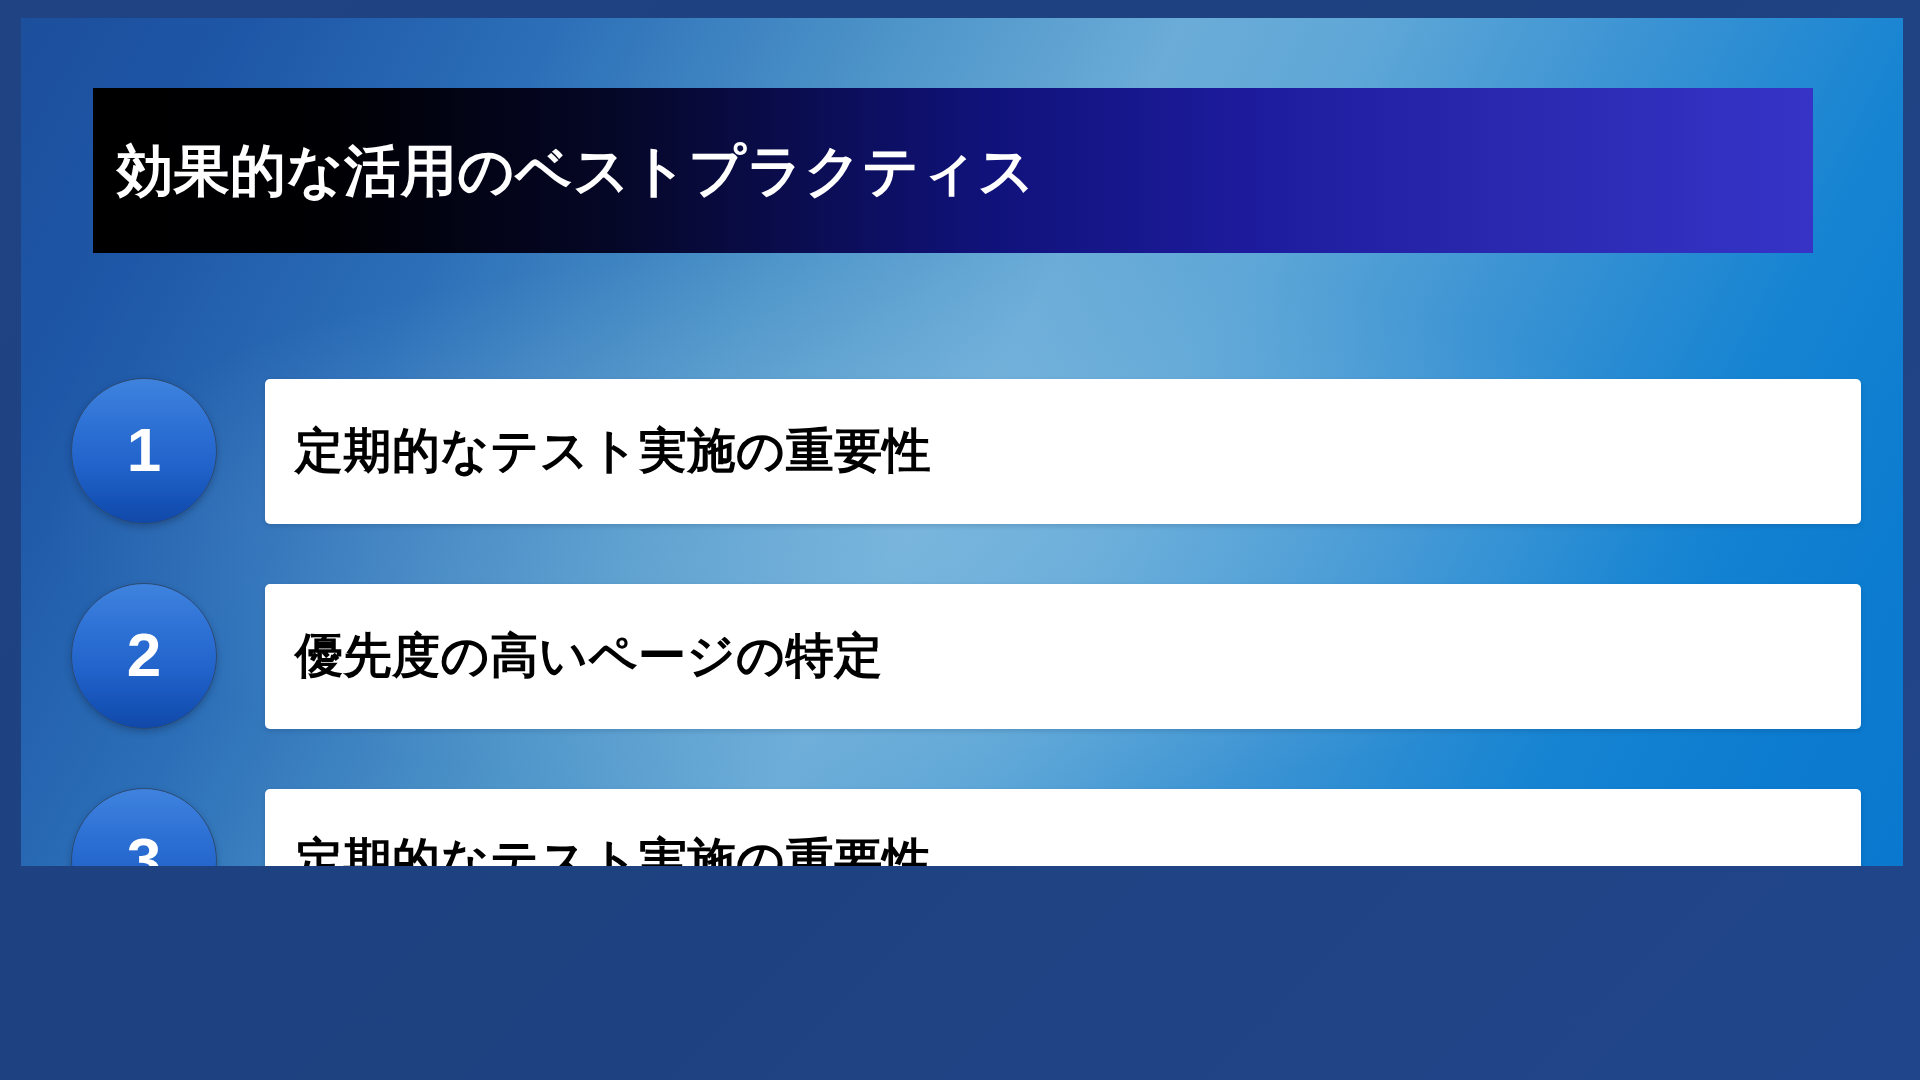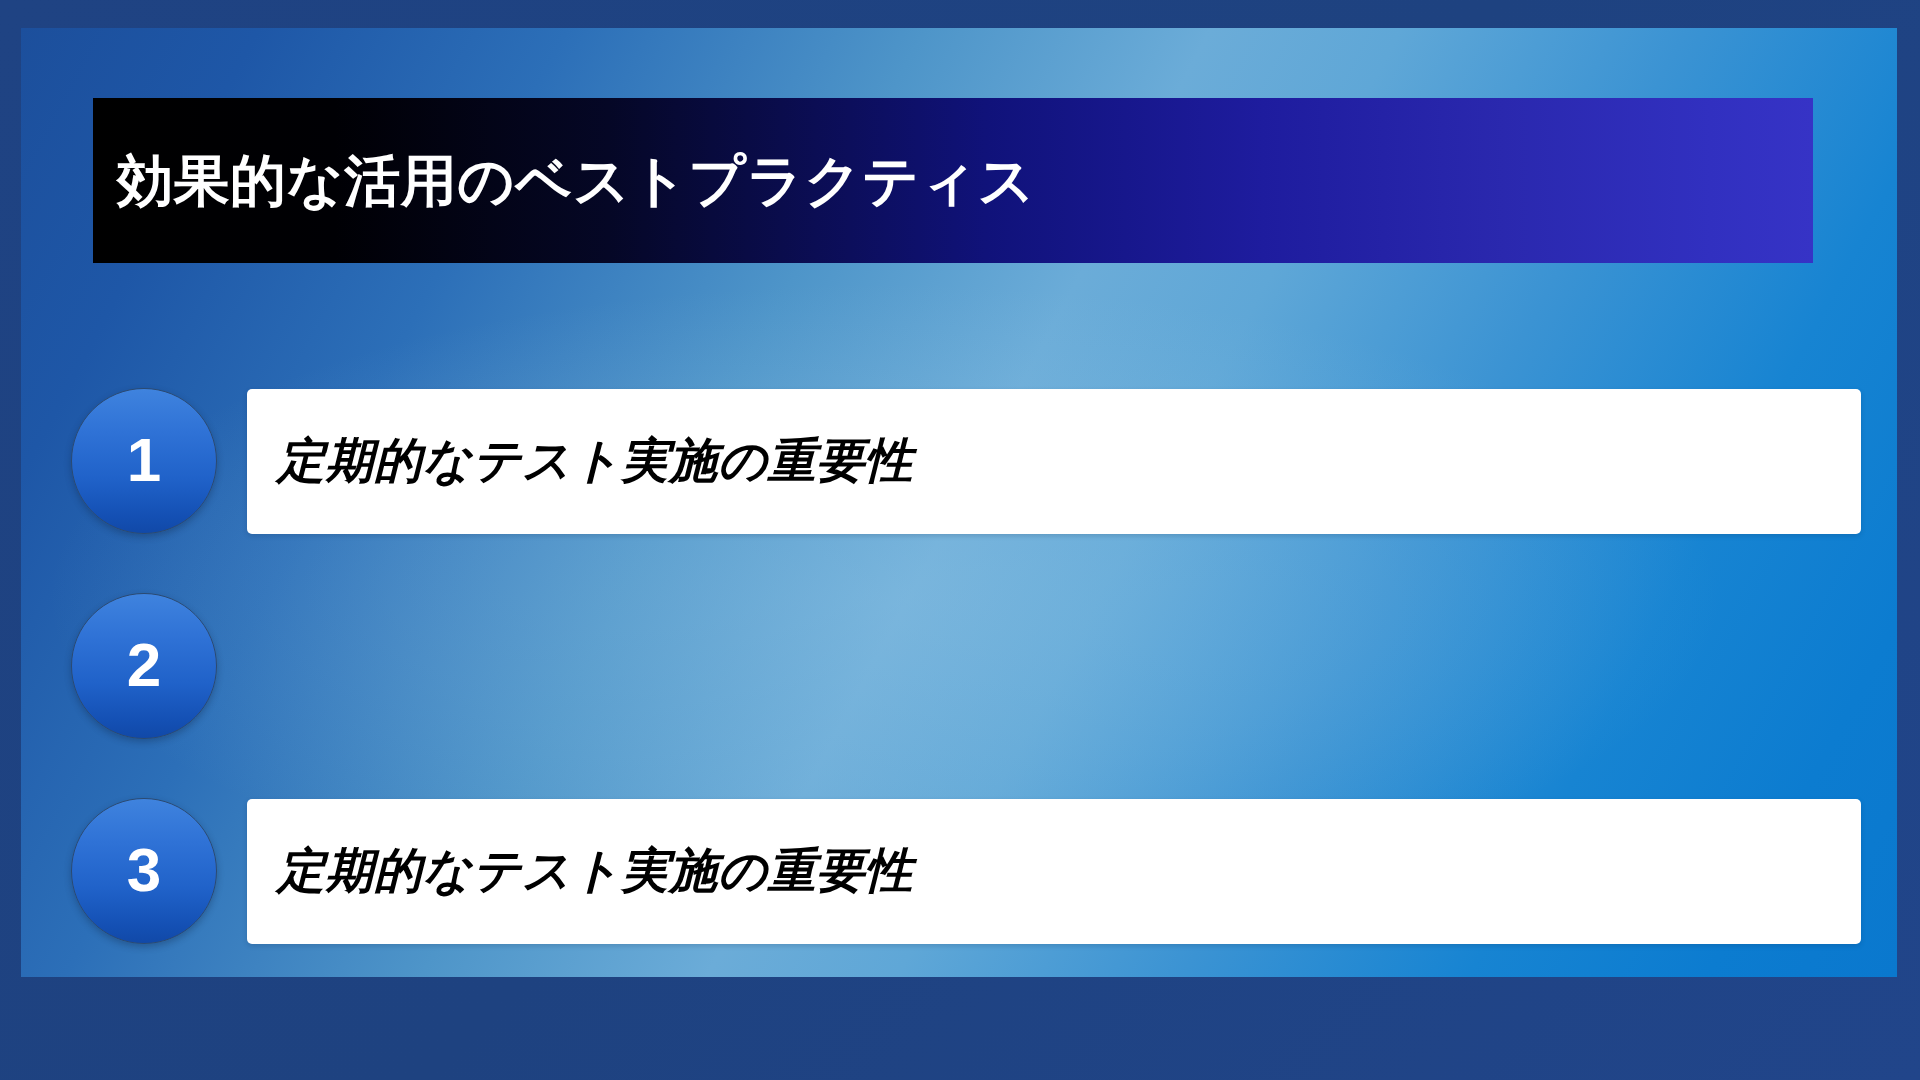--- a/index.html
+++ b/index.html
@@ -22,36 +22,37 @@
     width: 1920px;
     height: 1080px;
     background: linear-gradient(135deg, #1F4383 0%, #1E4280 50%, #21458A 100%);
     box-sizing: border-box;
   }
 
   
   .slide-surface {
     position: absolute;
     left: 21px;
-    top: 28px;
+    top: 18px;
     width: 1876px;
-    height: 949px;
+    height: 848px;
     background:
       linear-gradient(118deg,
         #1C4F9C 0%,
         #1E57A7 10%,
         #2C6FB8 23%,
         #4E95C9 38%,
         #6BACD8 50%,
         #5FA7D7 58%,
         #3B93D3 70%,
         #1784D2 82%,
         #0C7CD0 92%,
         #0A78CE 100%);
     overflow: hidden;
+    padding-left: 6px;
   }
 
   
   .sheen {
     position: absolute;
     left: 0;
     top: 0;
     width: 100%;
     height: 100%;
     background: radial-gradient(ellipse 62% 46% at 46% 60%,
@@ -132,31 +133,30 @@
   }
   .badge-num {
     color: #FFFFFF;
     font-size: 62px;
     font-weight: bold;
     line-height: 1;
     margin-top: -2px;
   }
 
   .card {
-    margin-left: 30px;
+    margin-left: 48px;
     flex: 1;
     height: 145px;
     background: #FFFFFF;
     border-radius: 5px;
     display: flex;
     align-items: center;
     padding-left: 30px;
     box-sizing: border-box;
     box-shadow: 0 2px 5px rgba(10,40,80,0.18);
-    font-style: italic;
   }
   .card-text {
     color: #000000;
     font-size: 48px;
     font-weight: bold;
     letter-spacing: 0.5px;
     white-space: nowrap;
     line-height: 1.15;
   }
 </style>
@@ -179,20 +179,23 @@
         </div>
         <div class="card">
           <span class="card-text">定期的なテスト実施の重要性</span>
         </div>
       </div>
 
       <div class="item-row r2">
         <div class="badge">
           <span class="badge-num">2</span>
         </div>
+        <div class="card">
+          <span class="card-text">優先度の高いページの特定</span>
+        </div>
       </div>
 
       <div class="item-row r3">
         <div class="badge">
           <span class="badge-num">3</span>
         </div>
         <div class="card">
           <span class="card-text">定期的なテスト実施の重要性</span>
         </div>
       </div>

